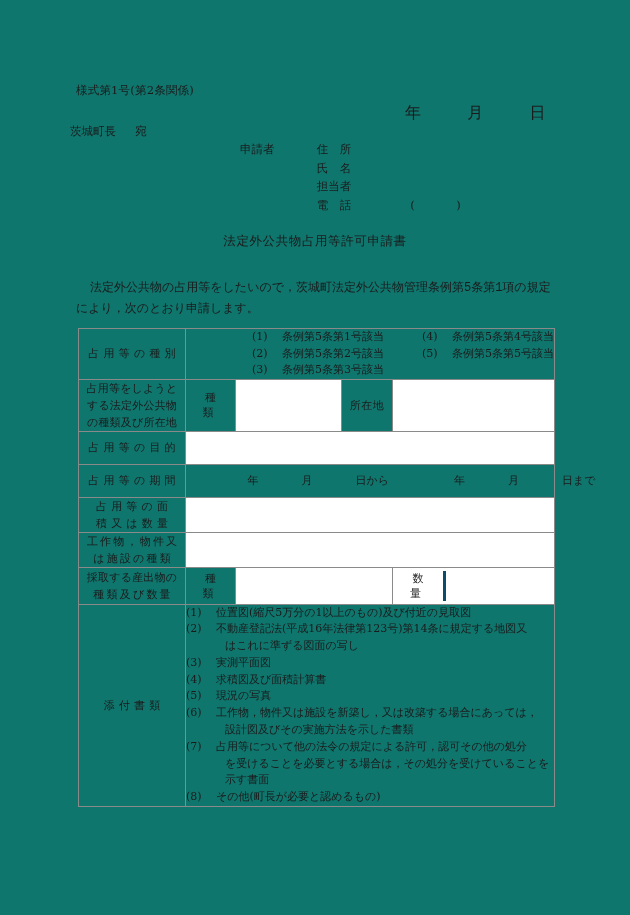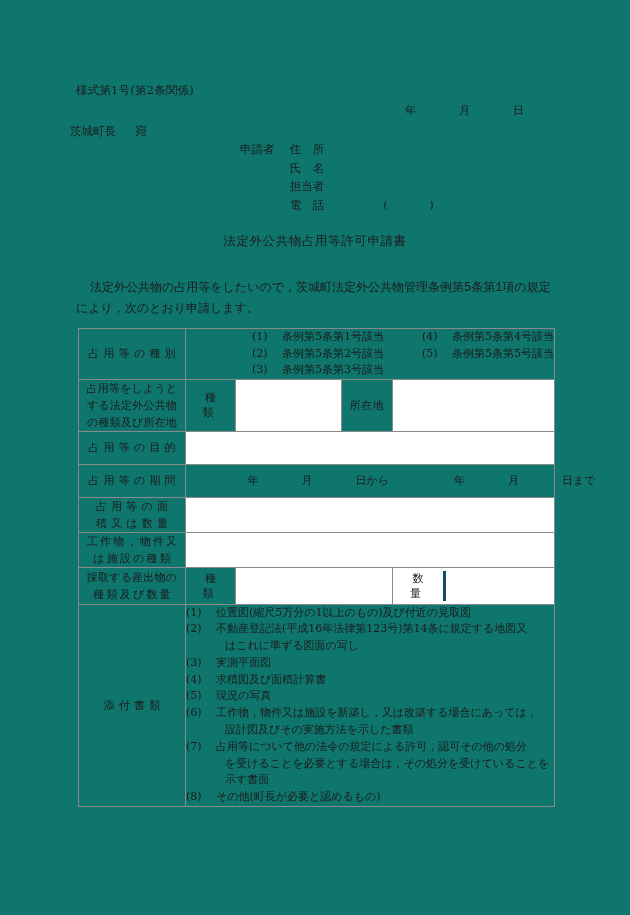--- a/index.html
+++ b/index.html
@@ -26,21 +26,21 @@
     left: 76px;
     top: 83px;
     font-size: 11.5px;
     letter-spacing: 0.2px;
     white-space: nowrap;
   }
   .date-line {
     position: absolute;
     left: 405px;
     top: 103px;
-    font-size: 11px;
+    font-size: 16px;
     white-space: nowrap;
   }
   .date-line .sp-y { display: inline-block; width: 36px; }
   .date-line .sp-m { display: inline-block; width: 36px; }
 
   .addressee {
     position: absolute;
     left: 70px;
     top: 124px;
     font-size: 11.5px;
@@ -60,20 +60,21 @@
     height: 18.5px;
   }
   .applicant .tag {
     display: inline-block;
     width: 46px;
   }
   .applicant .field {
     display: inline-block;
     width: 44px;
     letter-spacing: 4px;
+    margin-left: 27px;
   }
   .applicant .field.tight { letter-spacing: 0px; }
   .applicant .paren {
     display: inline-block;
     margin-left: 46px;
   }
   .applicant .paren .inner { display: inline-block; width: 34px; }
 
   
   .doc-title {

